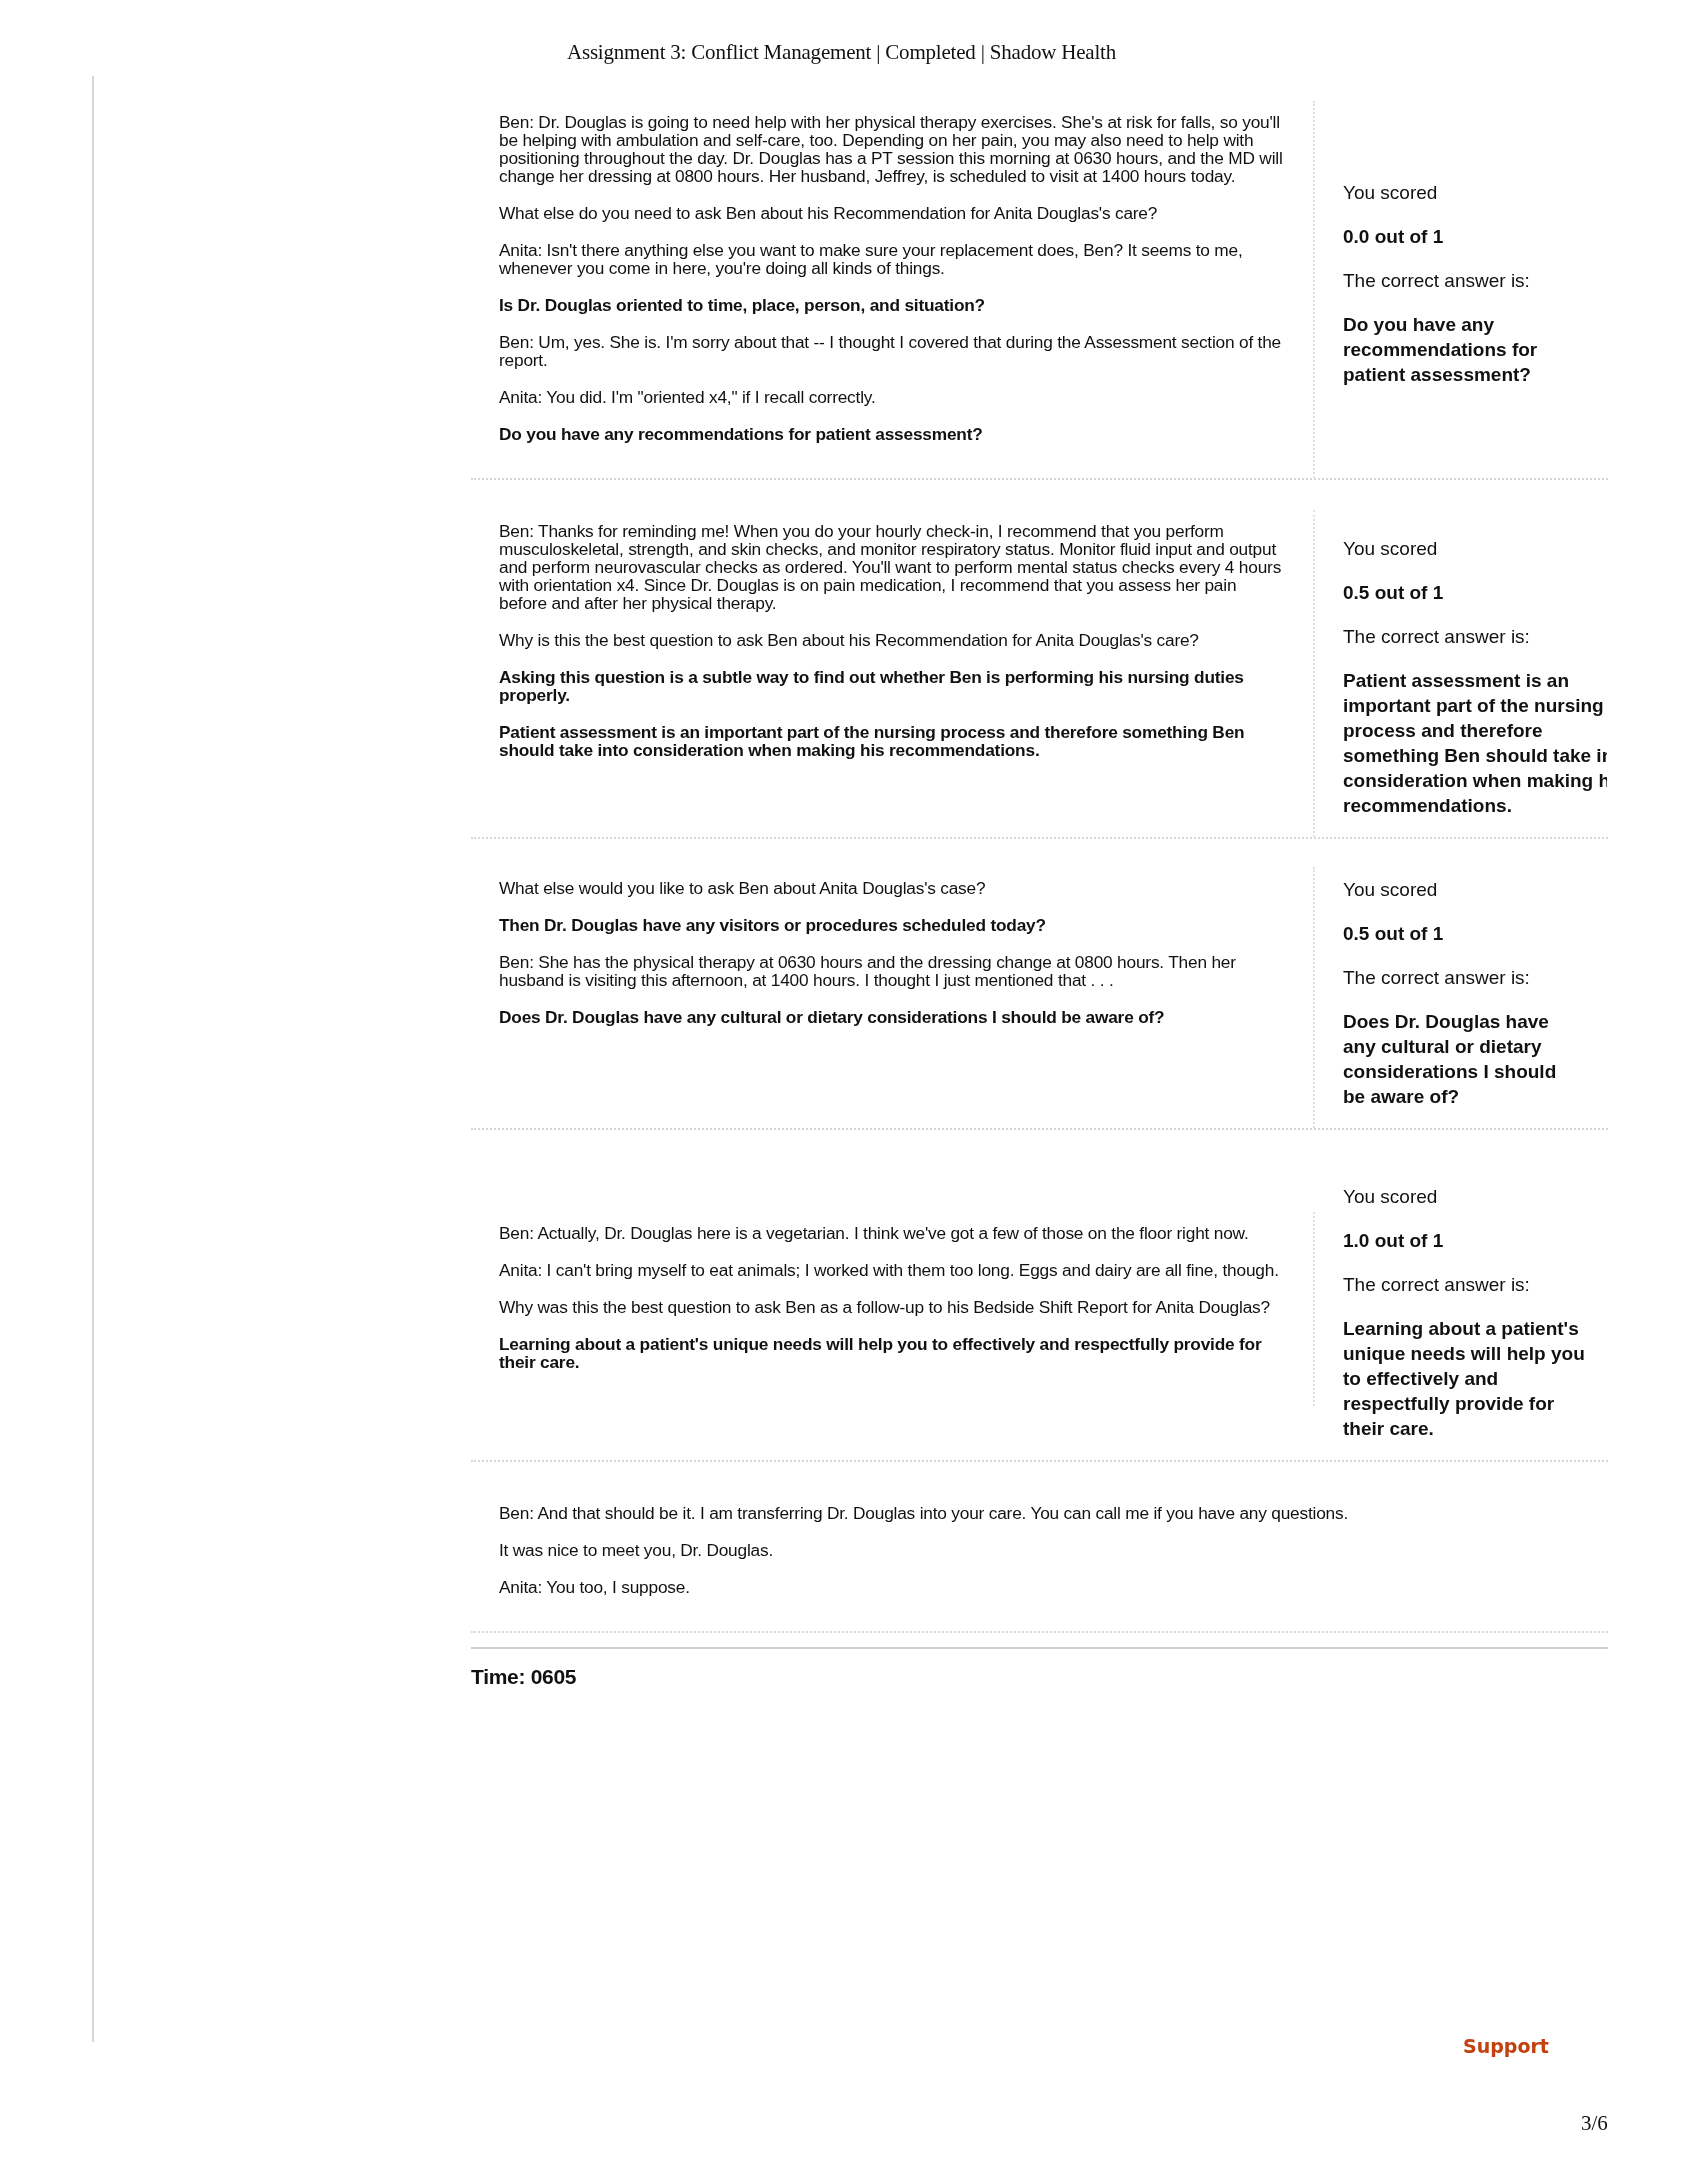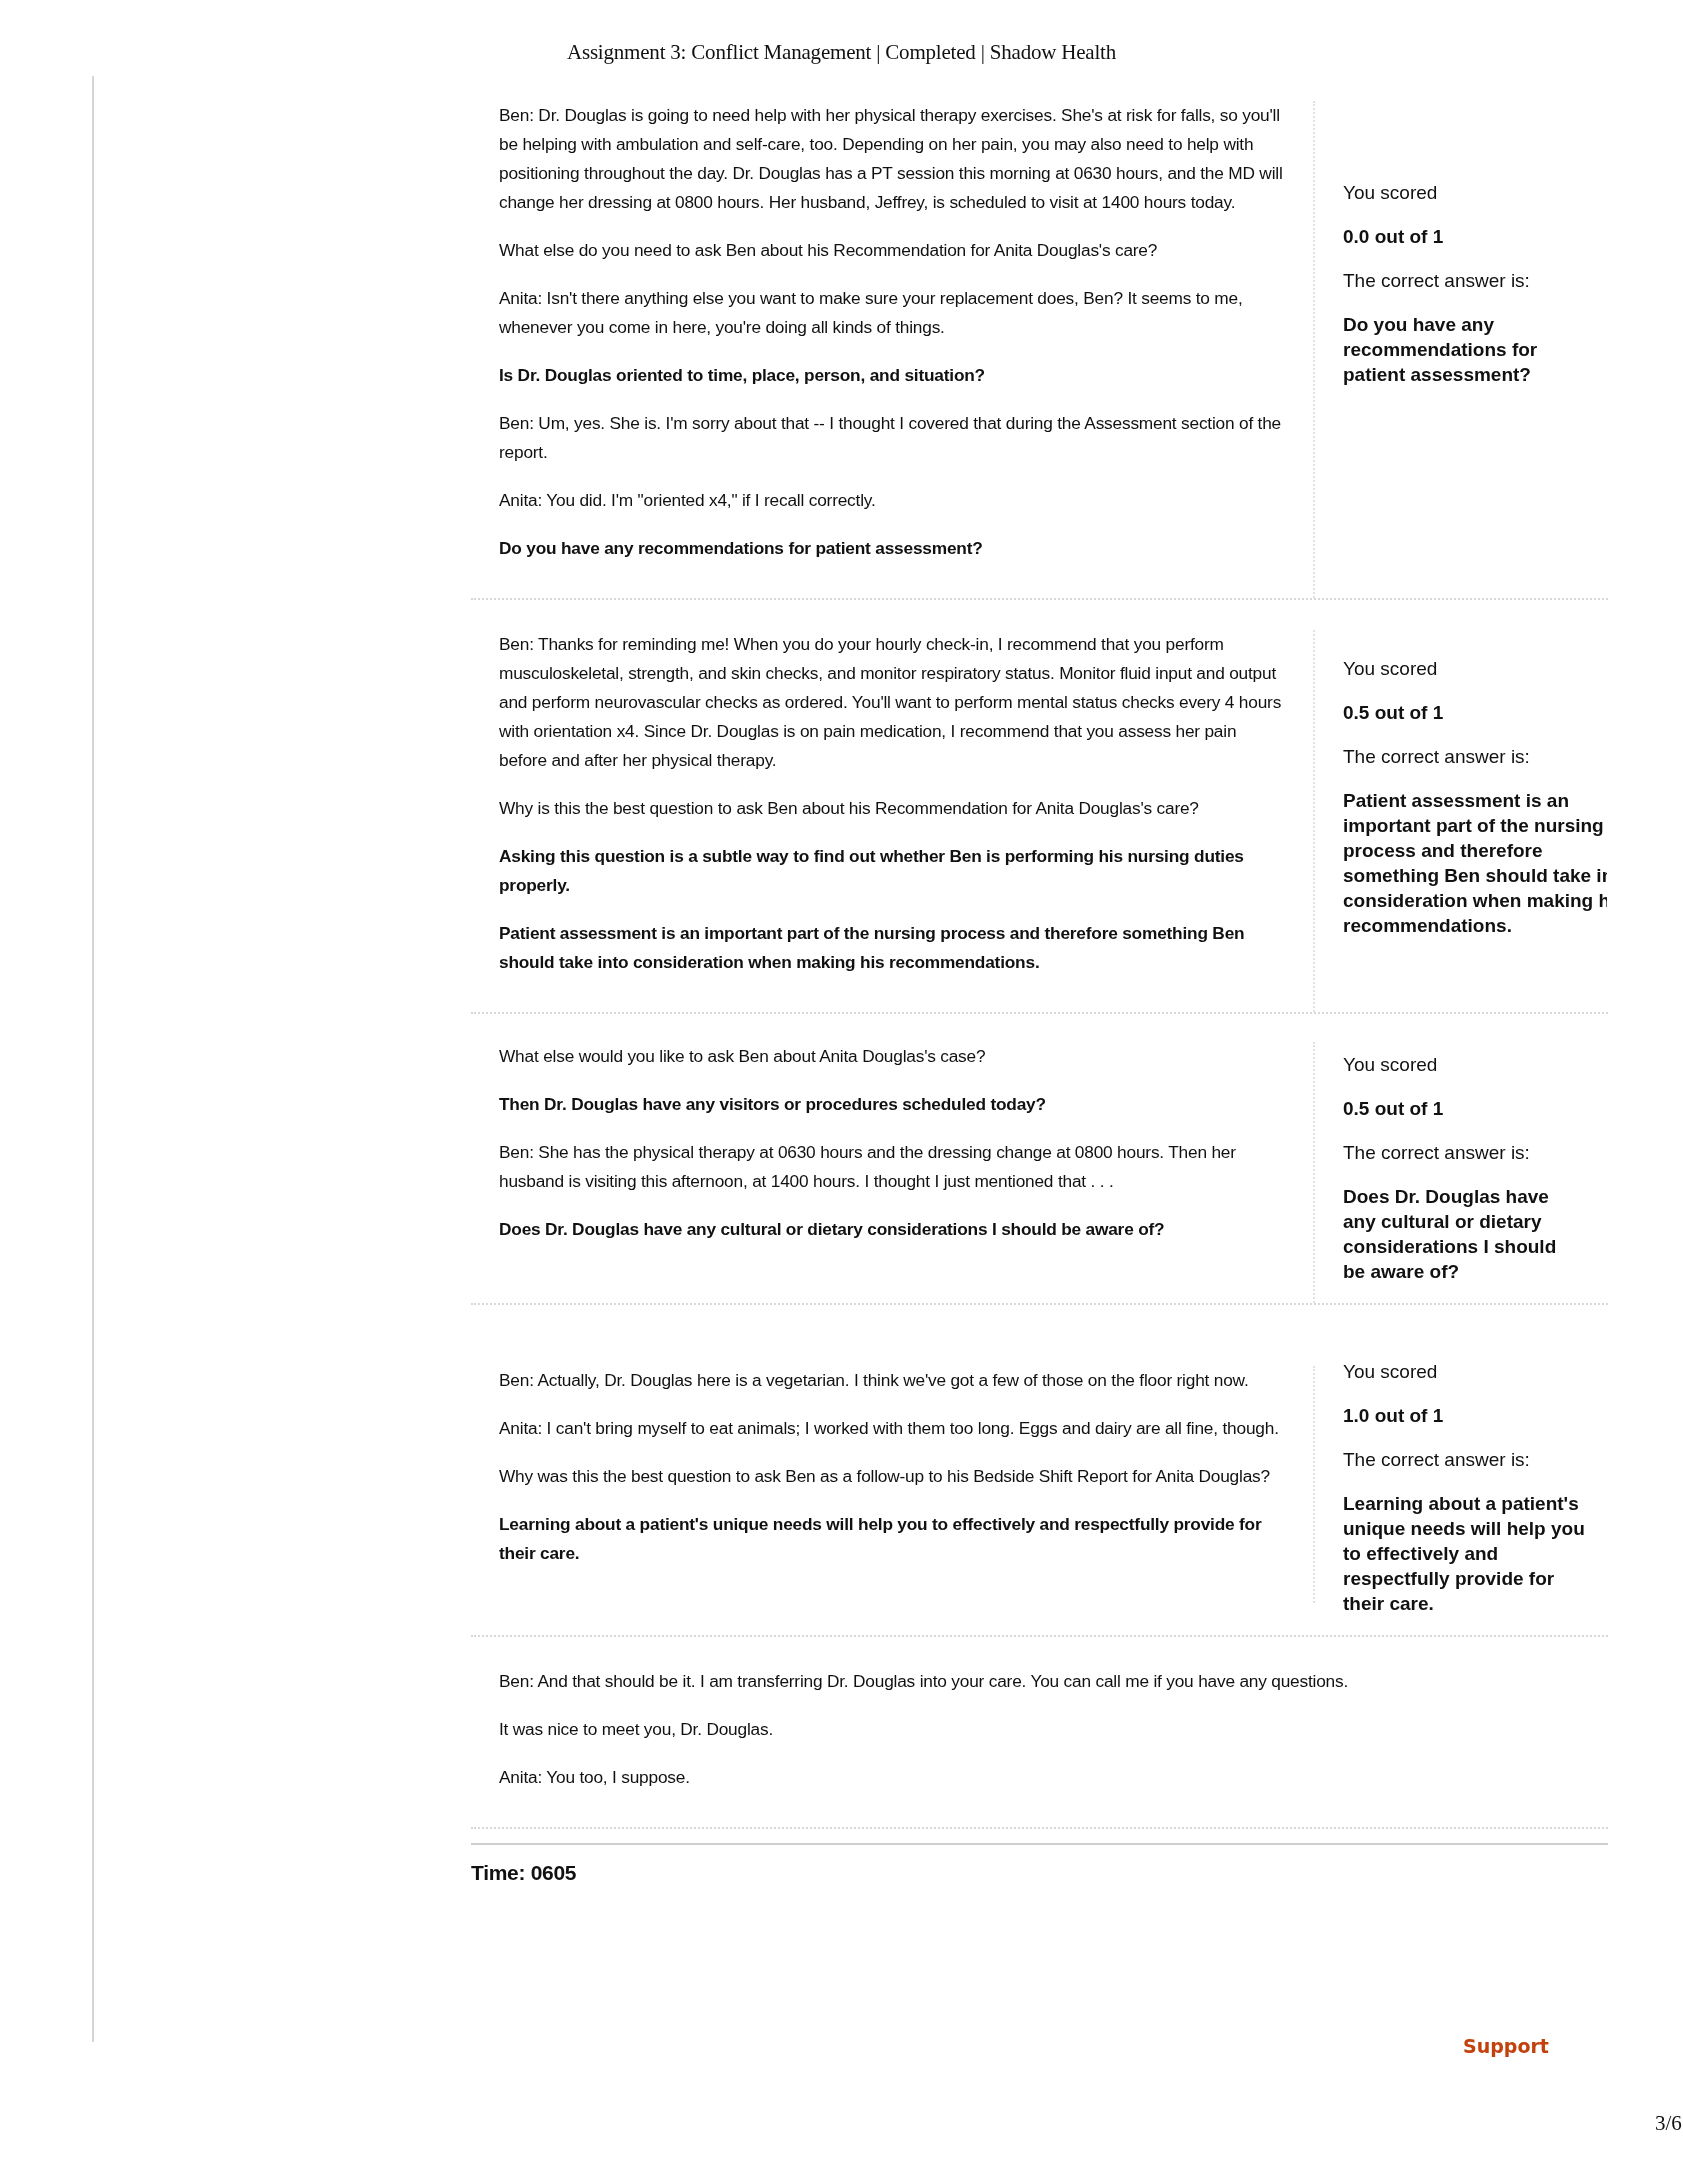--- a/index.html
+++ b/index.html
@@ -58,22 +58,22 @@
     padding-left: 28px;
     overflow: hidden;
     white-space: nowrap;
   }
   .block.full .main {
     width: 1137px;
     border-right: none;
   }
   .p {
     font-size: 17.3px;
-    line-height: 29px;
-    margin: 0 0 19px 0;
+    line-height: 18px;
+    margin: 12px 0 19px 0;
     letter-spacing: -0.2px;
   }
   .p.b { font-weight: bold; }
   .side .p {
     font-size: 19px;
     line-height: 25px;
     margin: 0 0 19px 0;
     letter-spacing: 0;
   }
   .side .answer {
@@ -98,21 +98,21 @@
     left: 1463px;
     top: 2035px;
     font-family: "DejaVu Sans", sans-serif;
     font-weight: bold;
     font-size: 19px;
     color: #c2410c;
     text-decoration: none;
   }
   .page-number {
     position: absolute;
-    left: 1655px;
+    left: 1581px;
     top: 2111px;
     font-family: "Liberation Serif", serif;
     font-size: 21px;
     color: #111;
   }
 </style>
 </head>
 <body>
 
 <div class="print-header">Assignment 3: Conflict Management | Completed | Shadow Health</div>

